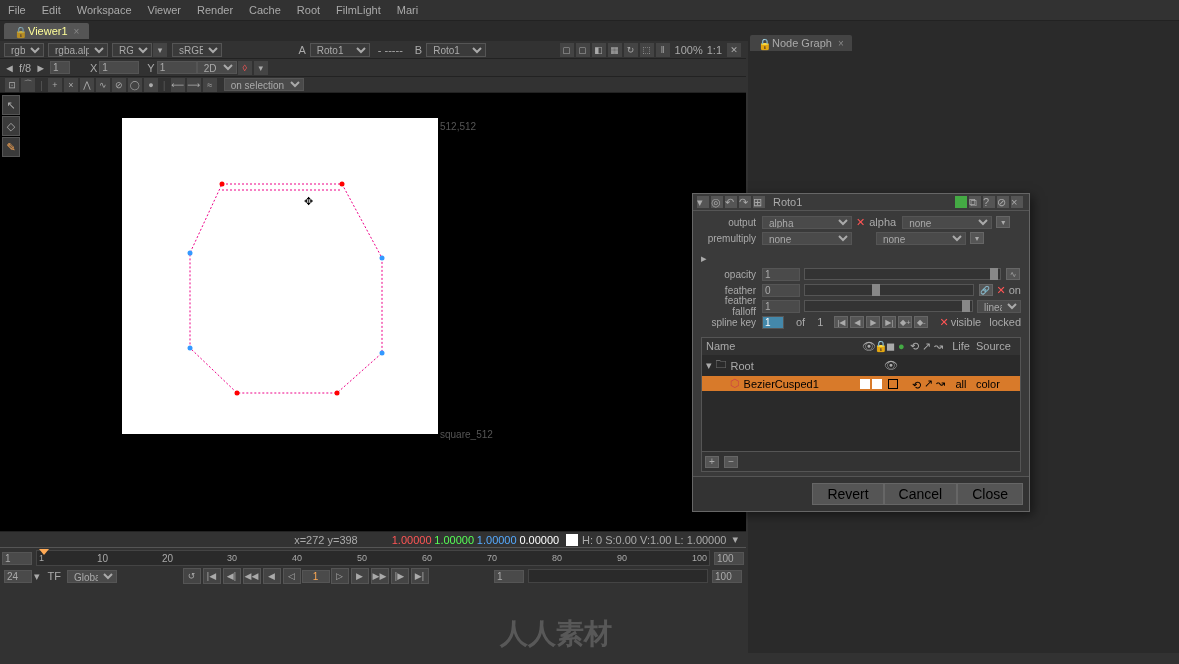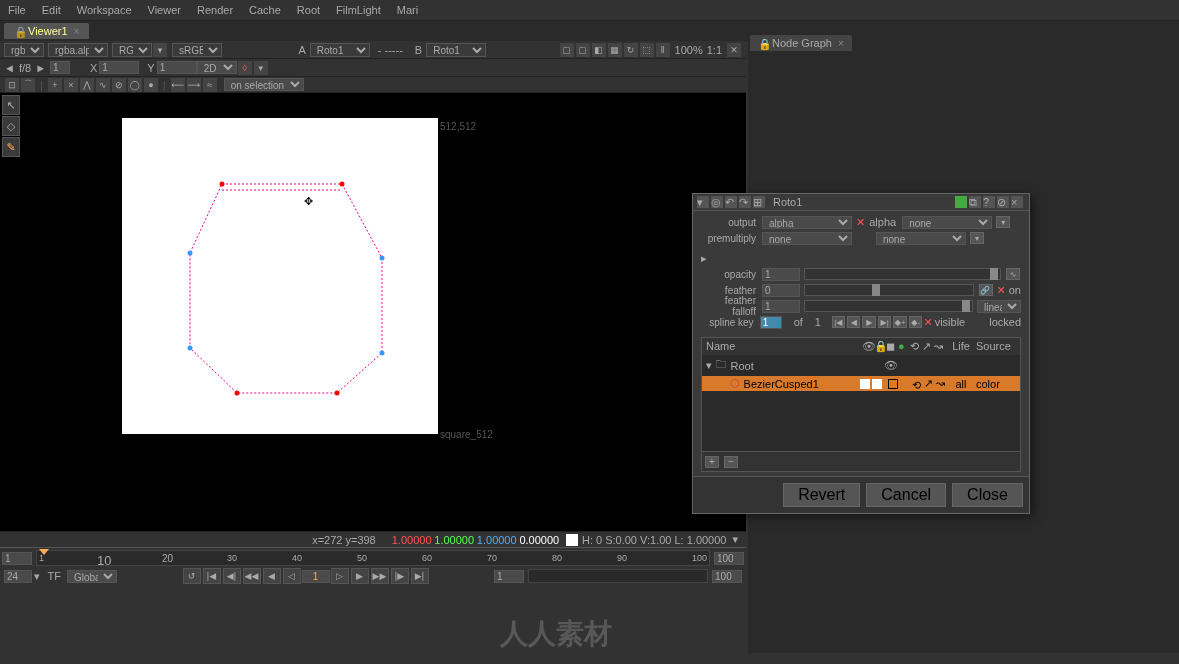--- a/index.html
+++ b/index.html
@@ -42,21 +42,21 @@
 .prop-select, .prop-input { background: #4a4a4a; border: 1px solid #555; color: #aaa; font-size: 10px; height: 13px; padding: 0 2px; }
 .prop-select { width: 90px; }
 .prop-input { width: 38px; }
 .prop-slider { flex: 1; height: 12px; background: linear-gradient(to right, #333, #333); border: 1px solid #555; margin: 0 4px; position: relative; }
 .prop-slider-handle { position: absolute; width: 8px; height: 12px; background: #888; top: -1px; }
 .tree-panel { margin-top: 8px; background: #2a2a2a; border: 1px solid #555; }
 .tree-header { display: flex; padding: 2px 4px; background: #333; font-size: 10px; }
 .tree-row { display: flex; align-items: center; padding: 1px 4px; font-size: 10px; }
 .tree-row.sel { background: #d87a2a; color: #000; }
 .prop-buttons { display: flex; justify-content: flex-end; padding: 6px; background: #333; border-top: 1px solid #555; }
-.prop-btn { background: #555; border: 1px solid #666; padding: 2px 14px; margin-left: 6px; cursor: pointer; font-size: 16px; }
+.prop-btn { background: #555; border: 1px solid #666; padding: 2px 14px; cursor: pointer; font-size: 14px; }
 .ch-r { color: #f55; }
 .ch-g { color: #5f5; }
 .ch-b { color: #5af; }
 .watermark { position: absolute; left: 500px; top: 615px; font-size: 28px; color: rgba(180,180,180,0.3); font-weight: bold; z-index: 999; pointer-events: none; }
 .key-btn { width: 14px; height: 12px; background: #555; margin: 0 1px; display: inline-flex; align-items: center; justify-content: center; font-size: 8px; cursor: pointer; border: 1px solid #666; }
 .nav-add { width: 14px; height: 12px; background: #555; border: 1px solid #666; display: inline-flex; align-items: center; justify-content: center; font-size: 10px; cursor: pointer; margin-right: 2px;}
 </style>
 </head>
 <body>
 
@@ -161,37 +161,37 @@
             <circle cx="68" cy="135" r="2.5" fill="#39f"></circle>
           <text x="182" y="87" fill="#000" font-size="14">✥</text>
         </svg>
       </div>
       <span class="canvas-label" style="left:440px;top:28px">512,512</span>
       <span class="canvas-label" style="left:440px;top:336px">square_512</span>
     </div>
 
     <div class="viewer-info">
       <div class="spacer"></div>
-      <span style="margin-right:16px">x=272 y=398</span>
+      <span style="margin-right:34px">x=272 y=398</span>
       <span class="ch-r">1.00000</span>&nbsp;
       <span class="ch-g">1.00000</span>&nbsp;
       <span class="ch-b">1.00000</span>&nbsp;
       <span style="color:#fff">0.00000</span>&nbsp;
       <span style="width:12px;height:12px;background:#fff;display:inline-block;margin:0 4px"></span>
       <span>H:  0 S:0.00 V:1.00  L: 1.00000</span>
       <span style="margin-left:6px">▾</span>
     </div>
 
     <div class="timeline">
       <div style="display:flex;align-items:center">
         <input class="prop-input" style="width: 30px;" value="1">
         <div class="timeline-bar" style="flex:1;margin:0 4px">
           <div style="position:absolute;left:2px;top:-2px;width:0;height:0;border-left:5px solid transparent;border-right:5px solid transparent;border-top:6px solid #fa5"></div>
           <span style="position:absolute;left:2px;top:2px;font-size:9px">1</span>
-          <span style="position:absolute;left:60px;top:2px;font-size:13px">10</span>
+          <span style="position:absolute;left:60px;top:2px;font-size:10px">10</span>
           <span style="position:absolute;left:125px;top:2px;font-size:10px">20</span>
           <span style="position:absolute;left:190px;top:2px;font-size:9px">30</span>
           <span style="position:absolute;left:255px;top:2px;font-size:9px">40</span>
           <span style="position:absolute;left:320px;top:2px;font-size:9px">50</span>
           <span style="position:absolute;left:385px;top:2px;font-size:9px">60</span>
           <span style="position:absolute;left:450px;top:2px;font-size:9px">70</span>
           <span style="position:absolute;left:515px;top:2px;font-size:9px">80</span>
           <span style="position:absolute;left:580px;top:2px;font-size:9px">90</span>
           <span style="position:absolute;right:2px;top:2px;font-size:9px">100</span>
         </div>
@@ -301,21 +301,21 @@
       <span>1</span>
       <span style="width:10px"></span>
       <span class="key-btn">|◀</span>
       <span class="key-btn">◀</span>
       <span class="key-btn">▶</span>
       <span class="key-btn">▶|</span>
       <span class="key-btn">◆+</span>
       <span class="key-btn">◆-</span>
       <div style="flex:1"></div>
       <span style="color:#f55;margin-right:2px">✕</span>
-      <span style="margin-right:24px">visible</span>
+      <span style="margin-right:8px">visible</span>
       <span>locked</span>
     </div>
 
     <div class="tree-panel">
       <div class="tree-header">
         <span style="flex:1">Name</span>
         <span style="width:12px">👁</span>
         <span style="width:12px">🔒</span>
         <span style="width:12px">◼</span>
         <span style="width:12px;color:#4a4">●</span>

